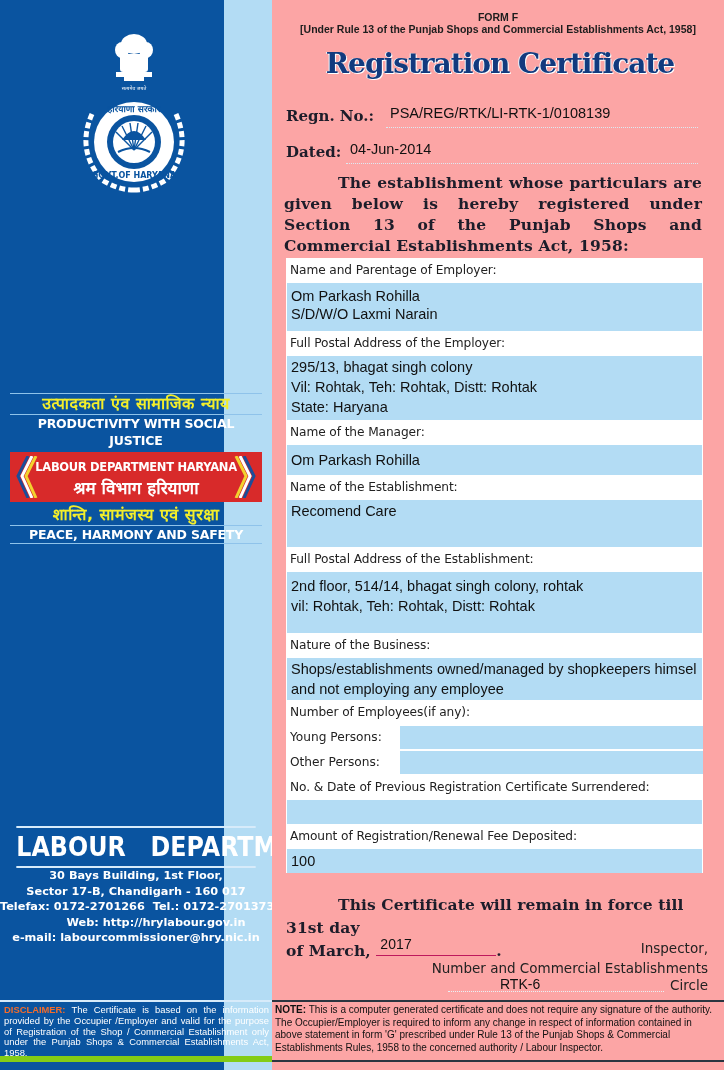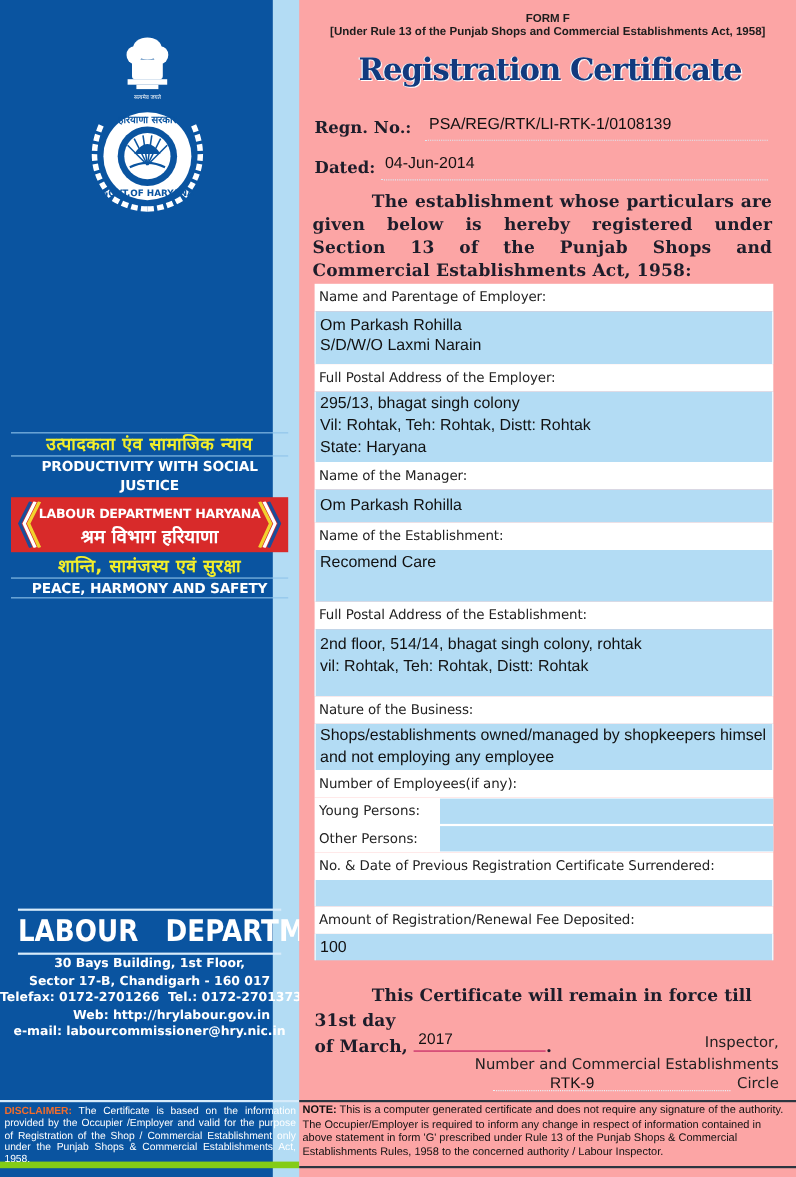--- a/index.html
+++ b/index.html
@@ -1,17 +1,17 @@
 <!DOCTYPE html>
 <html><head>
 <meta charset="utf-8">
 <style>
   html, body { margin:0; padding:0; }
   body { width:724px; height:1070px; position:relative; overflow:hidden; background:#b3dcf4; font-family:"Liberation Sans", sans-serif; }
-  .left { position:absolute; left:0; top:0; width:248px; height:1070px; background:#0a54a0; }
+  .left { position:absolute; left:0; top:0; width:224px; height:1070px; background:#0a54a0; }
   .right { position:absolute; left:272px; top:0; width:452px; height:1070px; background:#fca5a5; }
 
   
   .emblem { position:absolute; left:72px; top:32px; width:124px; height:162px; }
 
   
   .slogan { position:absolute; left:10px; top:393px; width:252px; text-align:center; }
   .hr-line { height:1px; background:#8fc3ea; margin:0; }
   .hindi-yellow { color:#f3ee2a; font-family:"DejaVu Sans", sans-serif; font-weight:bold; font-size:16px; line-height:20px; letter-spacing:0.5px; }
   .eng-white { color:#ffffff; font-family:"DejaVu Sans", sans-serif; font-weight:bold; font-size:12.5px; line-height:17px; letter-spacing:-0.2px; }
@@ -221,20 +221,20 @@
     <span class="l1">This Certificate will remain in force till 31st day</span>
     <span>of March, </span><span class="year-blank"><span class="year-val">2017</span></span><span>.</span>
   </div>
 
   <div class="sig">
     <div>Inspector,</div>
     <div>Number and Commercial Establishments</div>
   </div>
   <div class="circle-row">
     <div class="dline"></div>
-    <span class="cval">RTK-9</span>
+    <span class="cval">RTK-6</span>
     <span class="clbl">Circle</span>
   </div>
 
   <div class="note-box">
     <b>NOTE:</b><span> This is a computer generated certificate and does not require any signature of the authority. The Occupier/Employer is required to inform any change in respect of information contained in above statement in form 'G' prescribed under Rule 13 of the Punjab Shops &amp; Commercial Establishments Rules, 1958 to the concerned authority / Labour Inspector.</span>
   </div>
 </div>
 
 </body></html>

